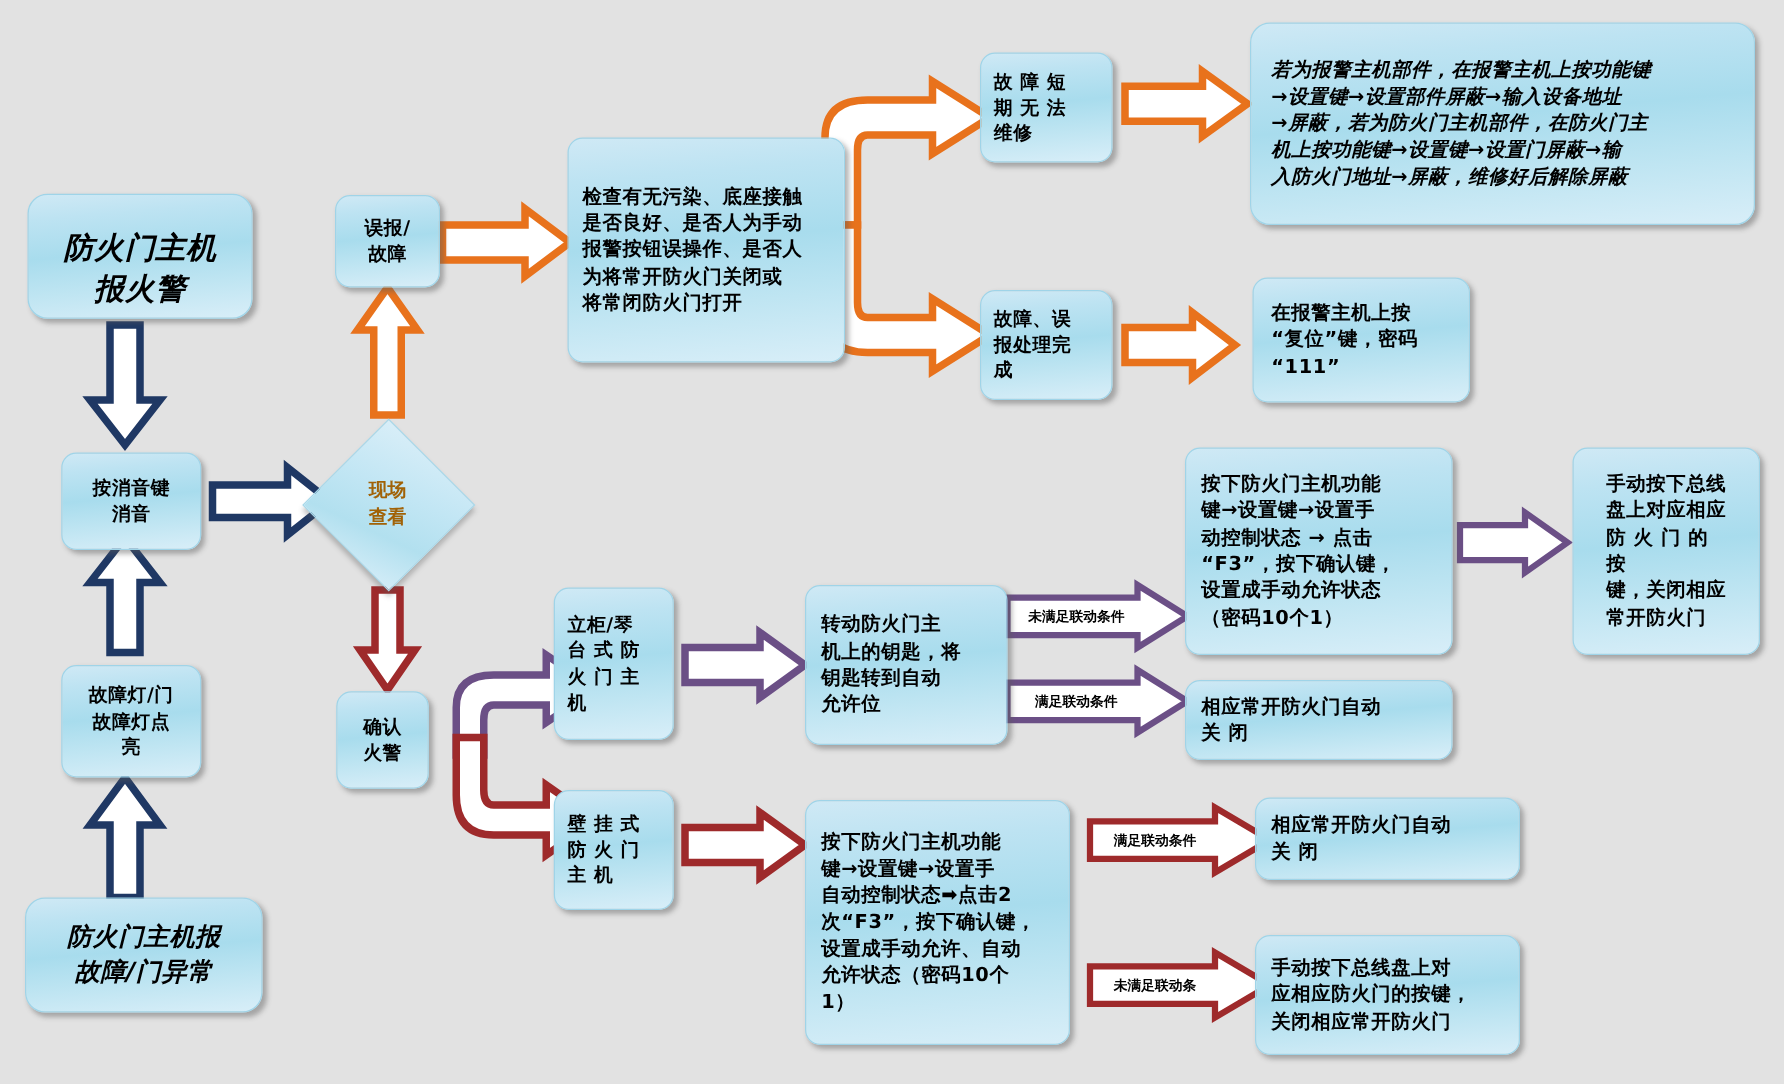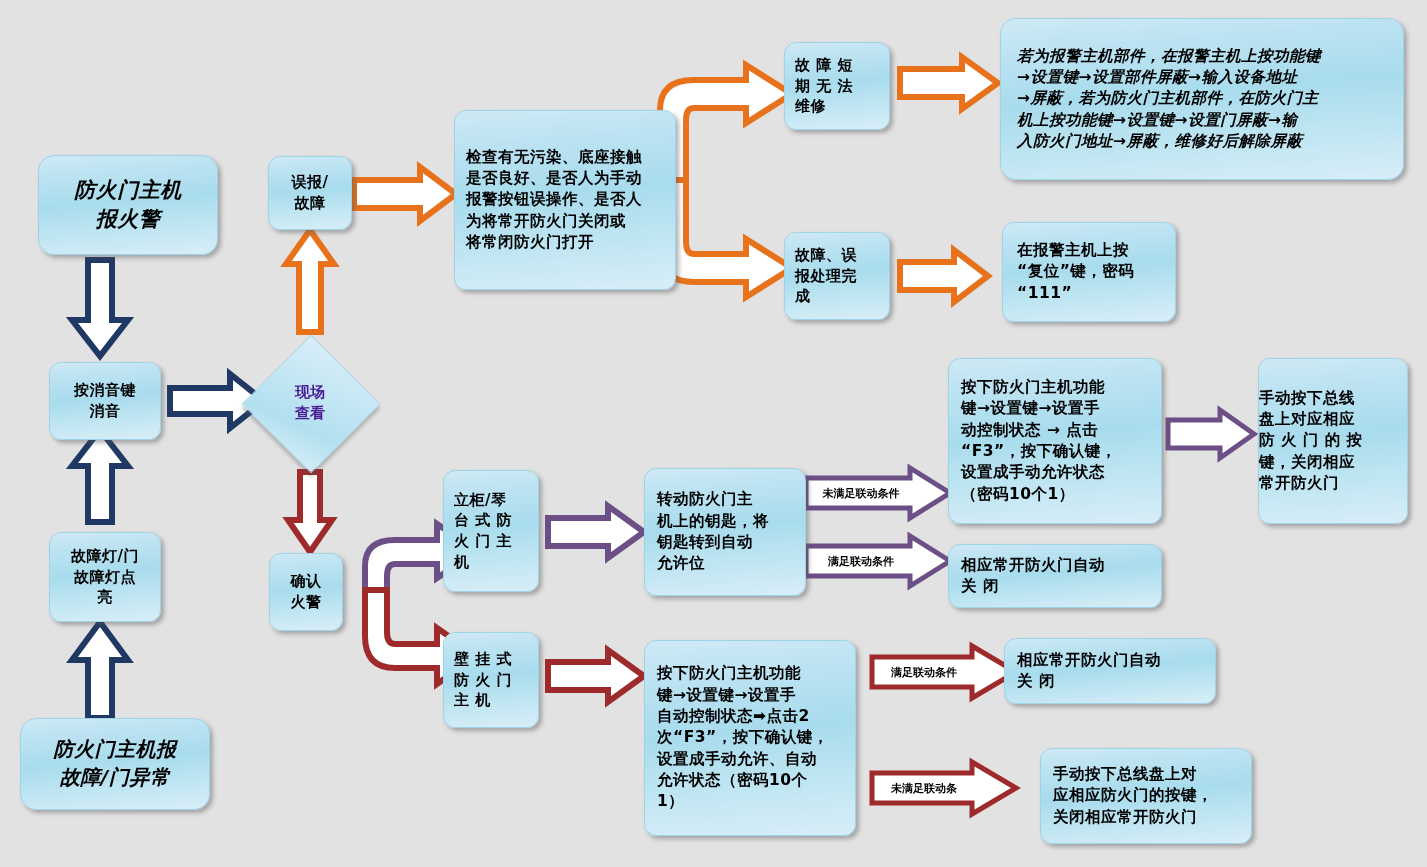--- a/index.html
+++ b/index.html
@@ -37,21 +37,21 @@
     position:absolute;
     background:linear-gradient(160deg,#d8eef8 0%,#c2e6f4 40%,#b2e0ef 70%,#d2ecf7 100%);
     border:1px solid #a8d8ea;
     transform:rotate(45deg);
     box-shadow:3px 3px 4px rgba(90,90,90,.35);
   }
   .diamond-label{
     position:absolute;
     display:flex;align-items:center;justify-content:center;
     font-weight:bold;line-height:1.4;white-space:pre-line;text-align:center;
-    color:#4c1d95;
+    color:#a16207;
   }
 
   
   .arrowsvg{position:absolute;overflow:visible;}
 
   
   .arrow-label{
     position:absolute;
     font-size:11px;font-weight:bold;color:#000;
     white-space:nowrap;
@@ -141,21 +141,21 @@
   <svg class="arrowsvg" style="left:872px;top:644px;width:148px;height:56px;" viewBox="0 0 148 56">
     <polygon points="0,13 100,13 100,2 144,28 100,54 100,43 0,43" fill="#ffffff" stroke="#9e2a2b" stroke-width="5" stroke-linejoin="miter"></polygon>
   </svg>
   <div class="arrow-label" style="left:876px;top:657px;width:96px;height:30px;">满足联动条件</div>
 
   <svg class="arrowsvg" style="left:872px;top:760px;width:148px;height:56px;" viewBox="0 0 148 56">
     <polygon points="0,13 100,13 100,2 144,28 100,54 100,43 0,43" fill="#ffffff" stroke="#9e2a2b" stroke-width="5" stroke-linejoin="miter"></polygon>
   </svg>
   <div class="arrow-label" style="left:876px;top:773px;width:96px;height:30px;">未满足联动条</div>
 
-  <div class="node big center" style="left:38px;top:155px;width:180px;height:100px;font-size:21px;">
+  <div class="node big center" style="left:22px;top:155px;width:180px;height:100px;font-size:24px;align-items:flex-end;">
     <span class="txt">防火门主机
 报火警</span>
   </div>
 
   <div class="node center" style="left:49px;top:532px;width:112px;height:90px;font-size:15px;">
     <span class="txt">故障灯/门
 故障灯点
 亮</span>
   </div>
 
@@ -244,21 +244,21 @@
 “F3”，按下确认键，
 设置成手动允许状态
 （密码10个1）</span>
   </div>
 
   <div class="node" style="left:948px;top:544px;width:214px;height:64px;font-size:15.5px;padding:8px 12px;">
     <span class="txt">相应常开防火门自动
 关 闭</span>
   </div>
 
-  <div class="node" style="left:1258px;top:358px;width:150px;height:166px;font-size:15.5px;padding:10px 0;">
+  <div class="node" style="left:1258px;top:358px;width:150px;height:166px;font-size:15.5px;padding:10px 26px;">
     <span class="txt">手动按下总线
 盘上对应相应
 防 火 门 的 按
 键，关闭相应
 常开防火门</span>
   </div>
 
   <div class="node" style="left:644px;top:640px;width:212px;height:196px;font-size:15.5px;padding:10px 12px;">
     <span class="txt">按下防火门主机功能
 键→设置键→设置手
@@ -267,19 +267,19 @@
 设置成手动允许、自动
 允许状态（密码10个
 1）</span>
   </div>
 
   <div class="node" style="left:1004px;top:638px;width:212px;height:66px;font-size:15.5px;padding:8px 12px;">
     <span class="txt">相应常开防火门自动
 关 闭</span>
   </div>
 
-  <div class="node" style="left:1004px;top:748px;width:212px;height:96px;font-size:15.5px;padding:8px 12px;margin-left:36px;">
+  <div class="node" style="left:1004px;top:748px;width:212px;height:96px;font-size:15.5px;padding:8px 12px;">
     <span class="txt">手动按下总线盘上对
 应相应防火门的按键，
 关闭相应常开防火门</span>
   </div>
 
 </div>
 
 </body></html>

